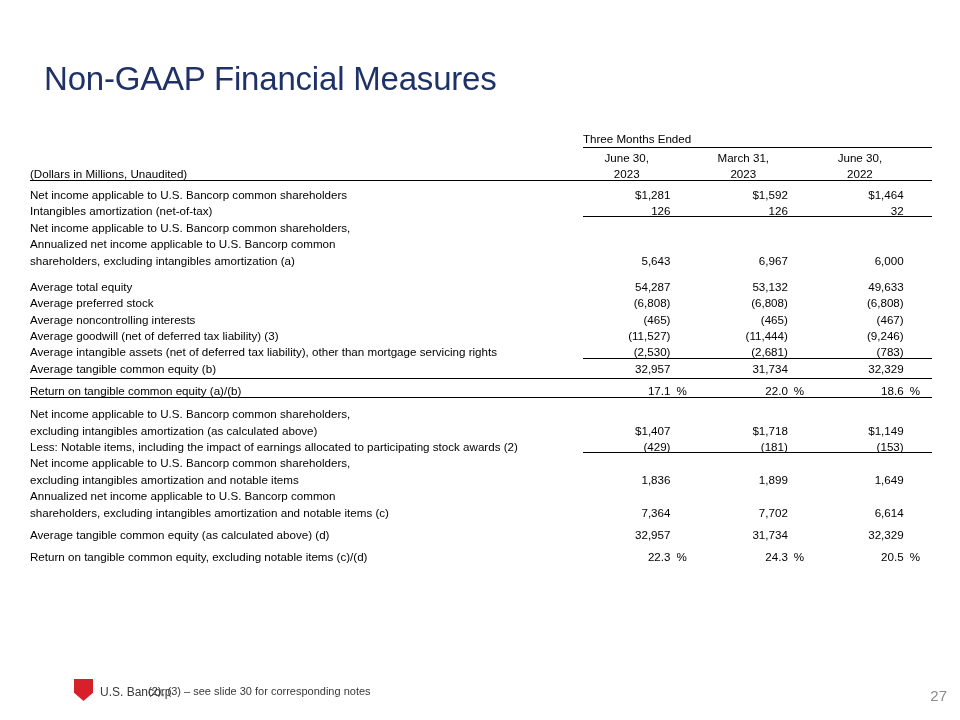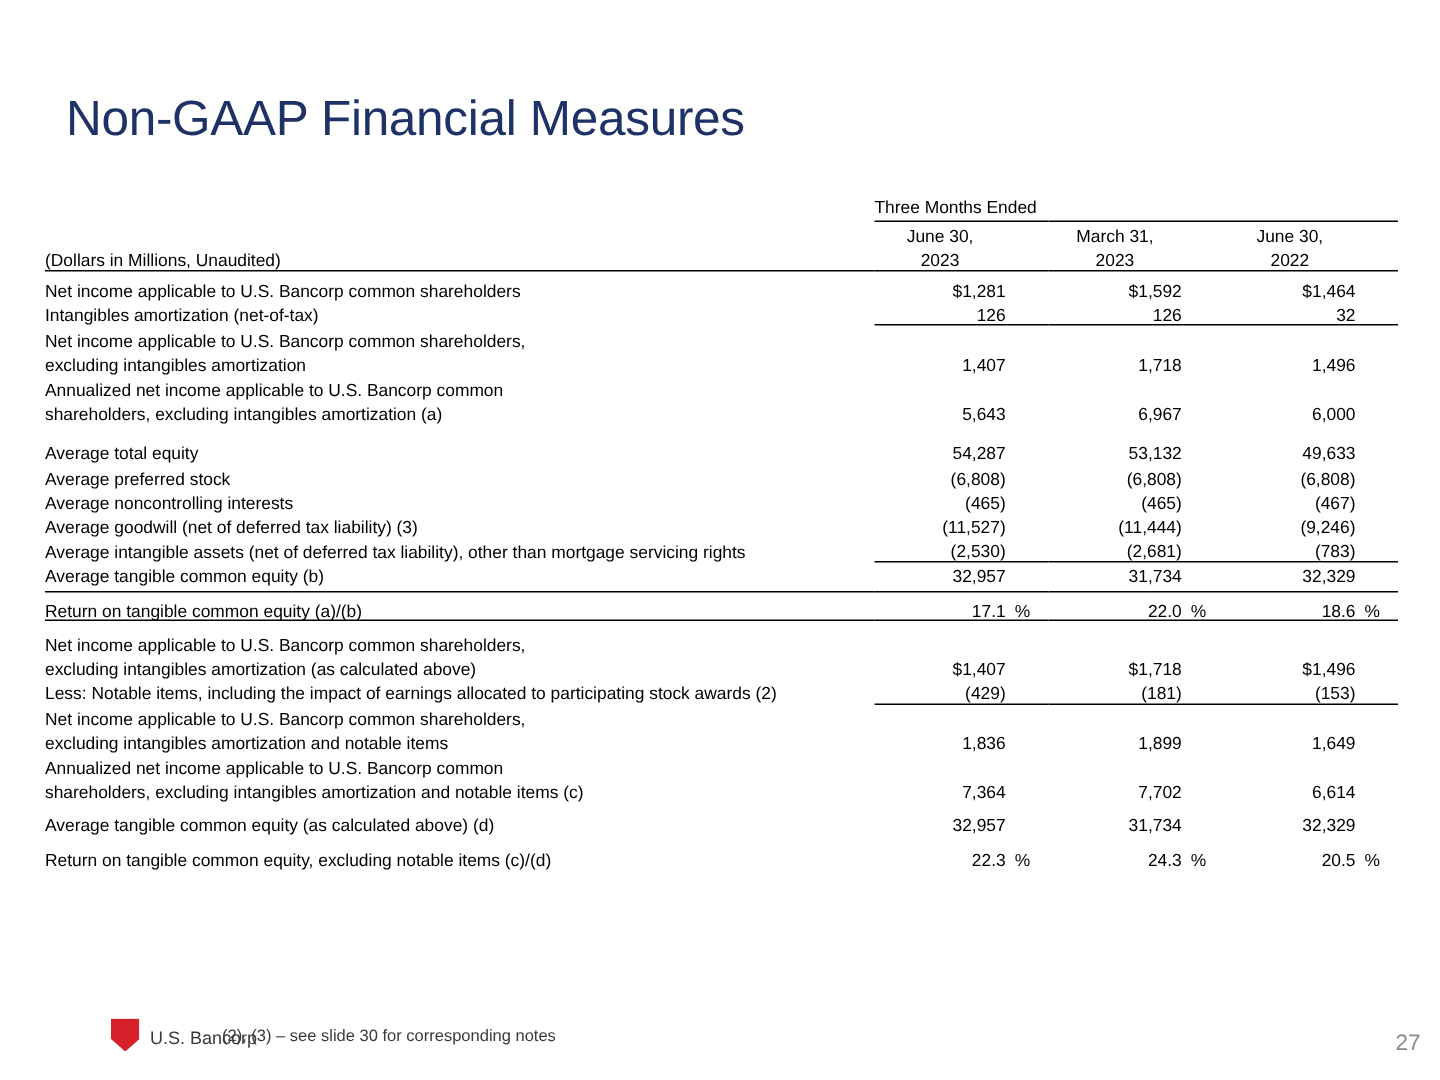--- a/index.html
+++ b/index.html
@@ -207,29 +207,20 @@
 
       <tr class="r">
         <td class="label ind1">Net income applicable to U.S. Bancorp common shareholders,</td>
         <td class="num"></td>
         <td class="pct"></td>
         <td class="num"></td>
         <td class="pct"></td>
         <td class="num"></td>
         <td class="pct"></td>
       </tr>
-      <tr class="r">
-        <td class="label ind2">excluding intangibles amortization</td>
-        <td class="num">1,407</td>
-        <td class="pct"></td>
-        <td class="num">1,718</td>
-        <td class="pct"></td>
-        <td class="num">1,496</td>
-        <td class="pct"></td>
-      </tr>
 
       <tr class="r">
         <td class="label ind1">Annualized net income applicable to U.S. Bancorp common</td>
         <td class="num"></td>
         <td class="pct"></td>
         <td class="num"></td>
         <td class="pct"></td>
         <td class="num"></td>
         <td class="pct"></td>
       </tr>
@@ -333,21 +324,21 @@
         <td class="pct"></td>
         <td class="num"></td>
         <td class="pct"></td>
       </tr>
       <tr class="r">
         <td class="label ind1">excluding intangibles amortization (as calculated above)</td>
         <td class="num">$1,407</td>
         <td class="pct"></td>
         <td class="num">$1,718</td>
         <td class="pct"></td>
-        <td class="num">$1,496</td>
+        <td class="num">$1,149</td>
         <td class="pct"></td>
       </tr>
 
       <tr class="r">
         <td class="label">Less: Notable items, including the impact of earnings allocated to participating stock awards (2)</td>
         <td class="num underline-num">(429)</td>
         <td class="pct underline-num"></td>
         <td class="num underline-num">(181)</td>
         <td class="pct underline-num"></td>
         <td class="num underline-num">(153)</td>

